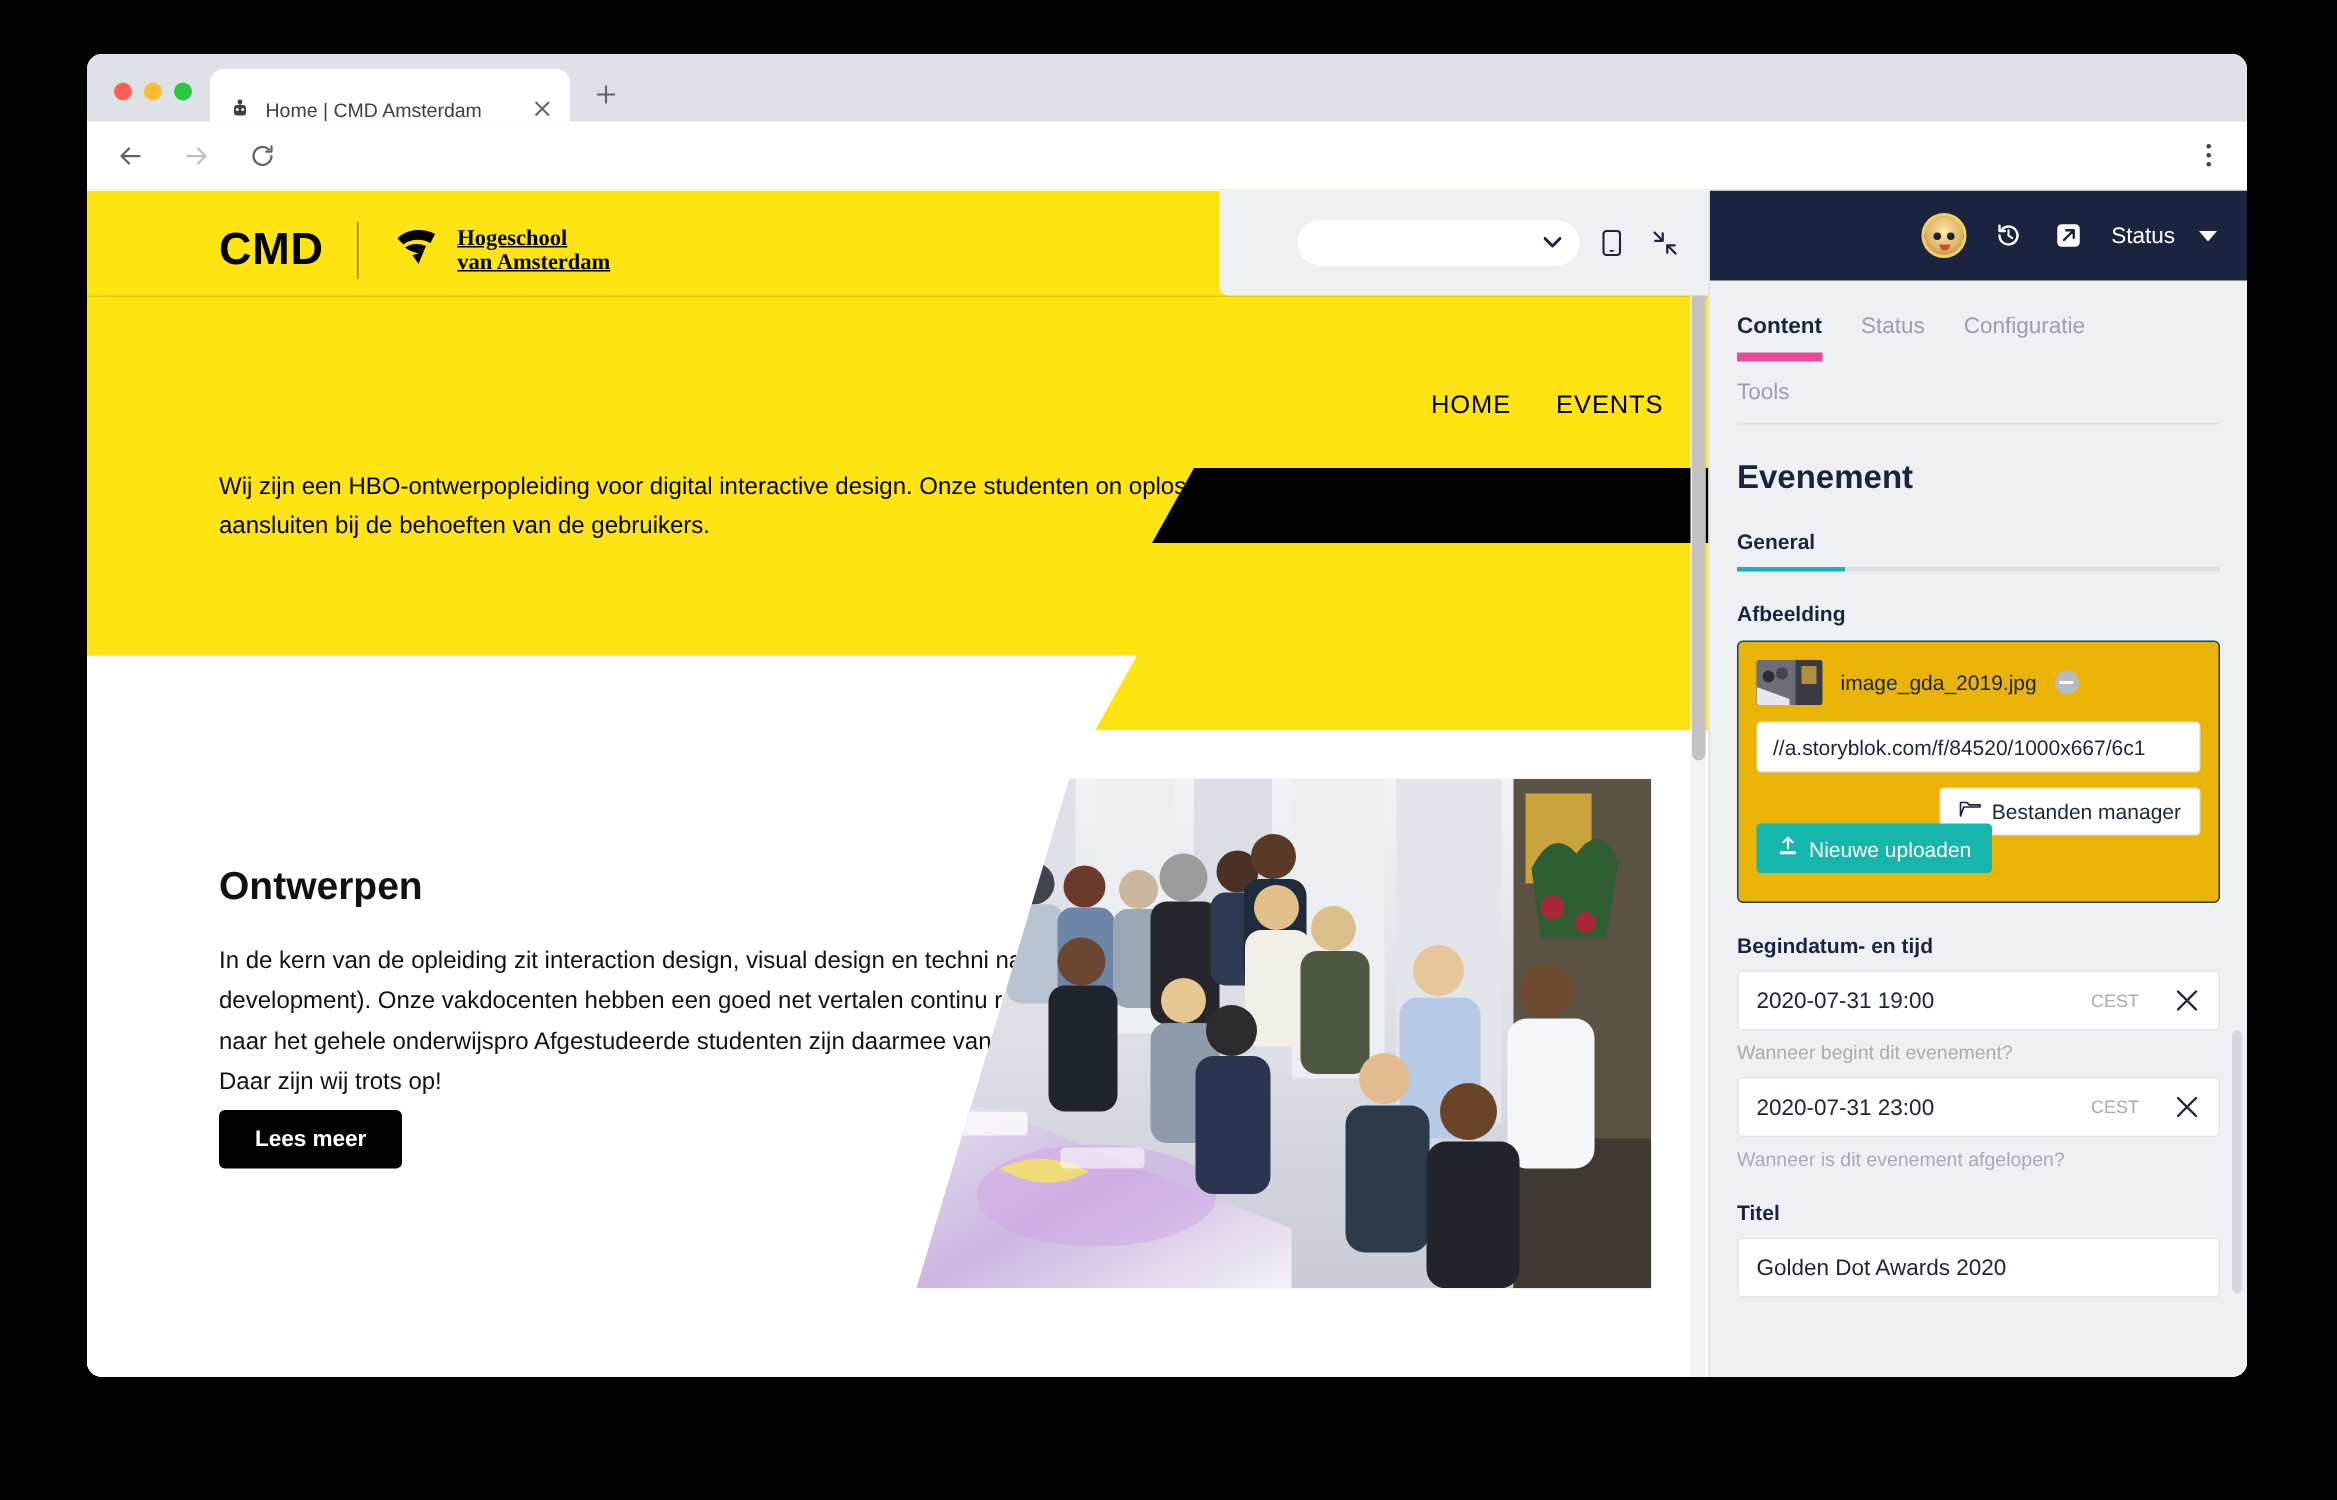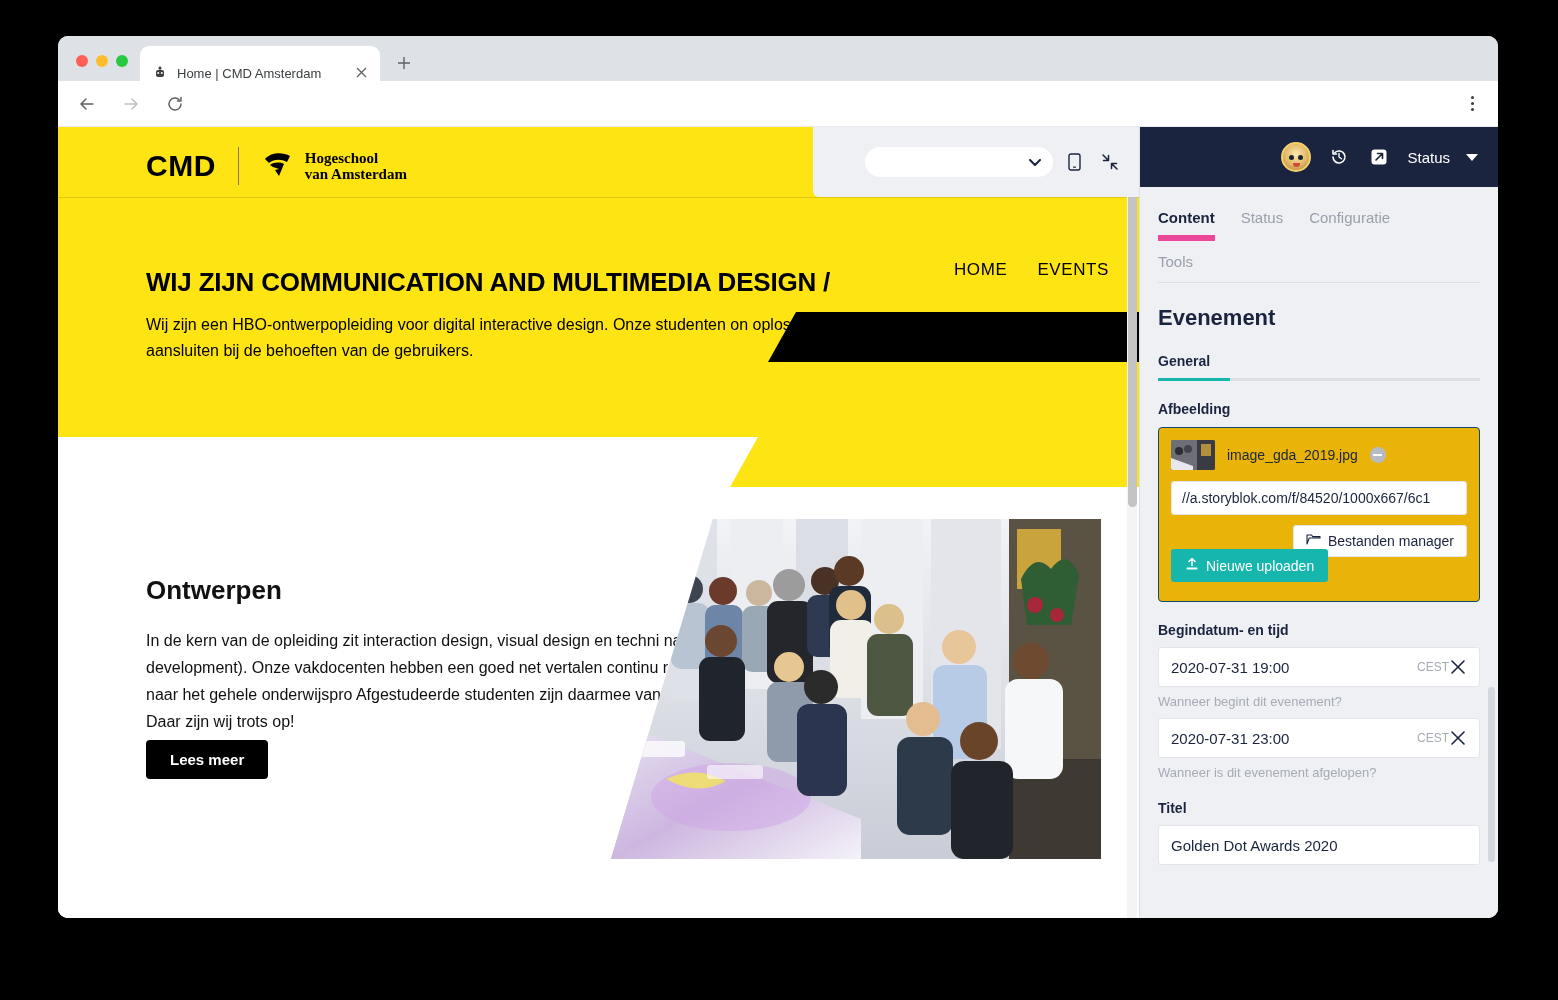--- a/index.html
+++ b/index.html
@@ -104,21 +104,21 @@
   }
   .hero-logo {
     position: absolute; left: 88px; top: 20px;
     display: flex; align-items: center; gap: 22px;
   }
   .cmd-word {
     font-size: 30px; font-weight: bold; letter-spacing: .5px; color: #000;
     font-family: "Liberation Sans", sans-serif;
   }
   .logo-div { width: 1px; height: 38px; background: rgba(0,0,0,.45); }
-  .hva { display: flex; align-items: center; gap: 10px; }
+  .hva { display: flex; align-items: center; gap: 10px; text-decoration: underline; }
   .hva-text {
     font-family: "Liberation Serif", serif;
     font-weight: bold; font-size: 15px; line-height: 16px; color: #000;
   }
   .hero-rule {
     position: absolute; left: 0; top: 70px; width: 1081px; height: 1px;
     background: rgba(0,0,0,.12);
   }
   .hero-h1 {
     position: absolute; left: 88px; top: 140px;
@@ -279,21 +279,21 @@
     display: flex; align-items: center; gap: 7px;
   }
 
   .txt-input {
     margin: 9px 18px 0 18px; height: 40px;
     background: #fff; border: 1px solid #e2e5ea; border-radius: 3px;
     display: flex; align-items: center; padding: 0 12px;
     font-size: 15px; color: #1b243f;
   }
   .txt-input .val { flex: 1; }
-  .tz { font-size: 12px; color: #a6abb5; margin-right: 0; }
+  .tz { font-size: 12px; color: #a6abb5; margin-right: 23px; }
   .clearx { width: 18px; height: 18px; color: #1b243f; display:flex; align-items:center; justify-content:center;}
 
   .sb-scrollbar { position: absolute; right: 3px; top: 560px; width: 7px; height: 175px; background: #d4d7dd; border-radius: 4px;}
 </style>
 </head>
 <body>
 
 <div id="window">
 
   <div class="tabstrip">
@@ -368,21 +368,20 @@
               <path d="M9 18c4-3 10-3 14-1l-5 12-4-6 4-1-6-2z" fill="#000"></path>
             </svg>
           </span>
           <span class="hva-text">
             <span>Hogeschool</span><br>
             <span>van Amsterdam</span>
           </span>
         </span>
       </div>
 
-      <div class="hero-h1">WIJ ZIJN COMMUNICATION AND MULTIMEDIA DESIGN /</div>
       <div class="hero-p">Wij zijn een HBO-ontwerpopleiding voor digital interactive design. Onze studenten on oplossingen die optimaal aansluiten bij de behoeften van de gebruikers.</div>
 
       <div class="hero-nav">
         <span>HOME</span>
         <span>EVENTS</span>
       </div>
 
       <div class="black-band"></div>
 
       <div class="sec-title">Ontwerpen</div>

